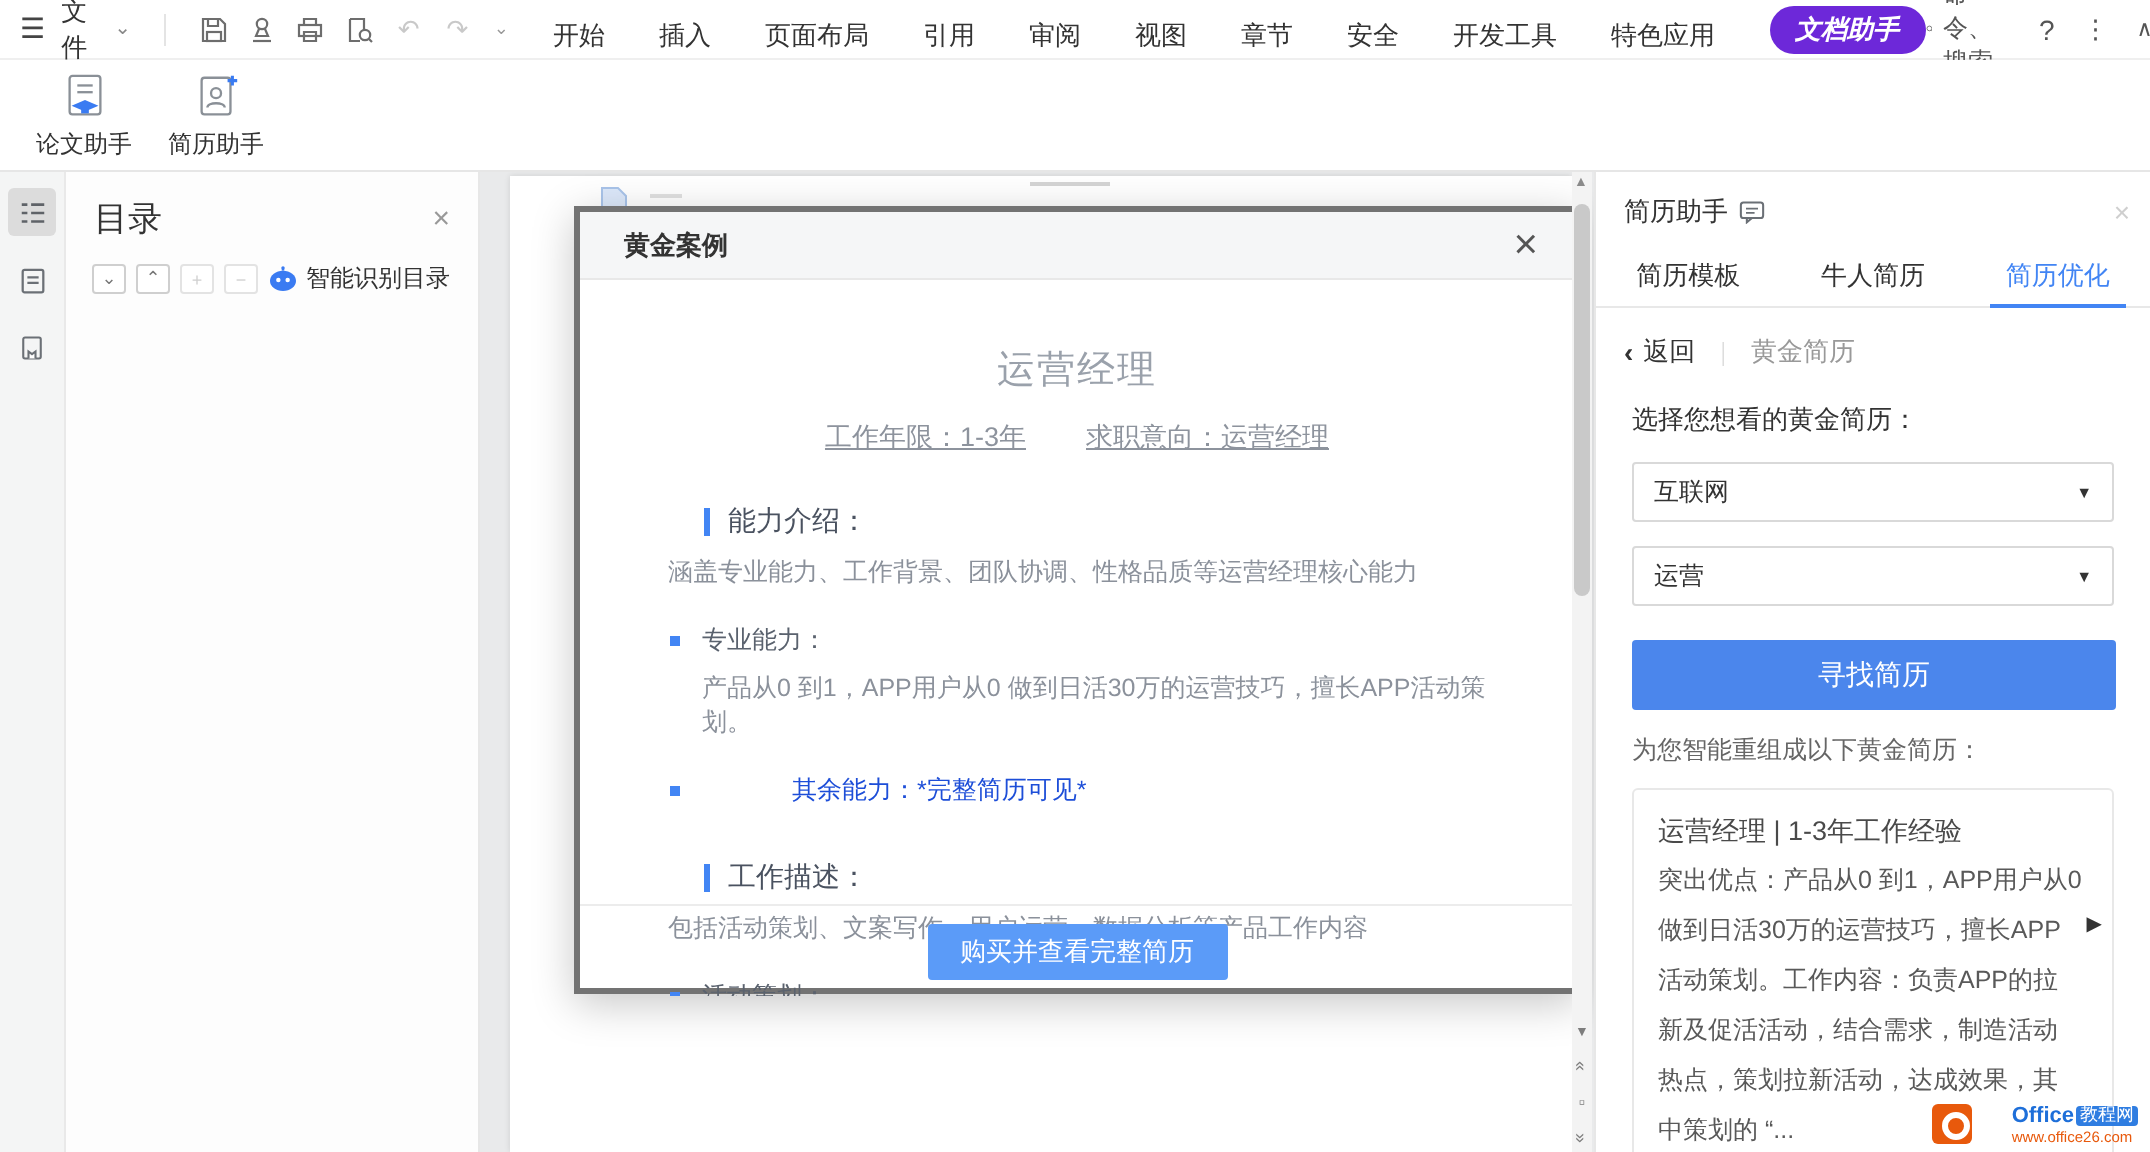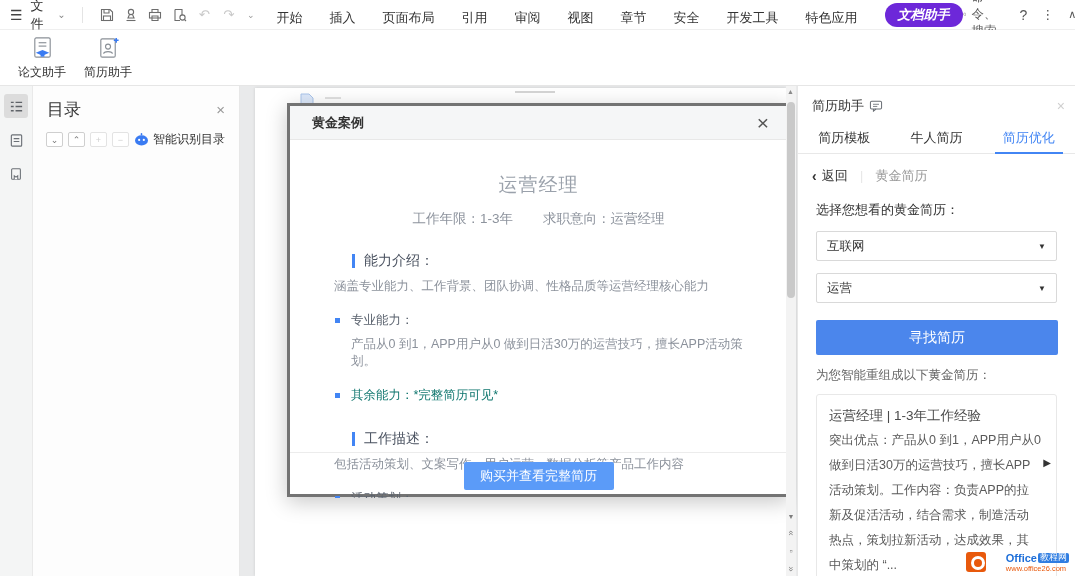--- a/index.html
+++ b/index.html
@@ -66,29 +66,29 @@
   .rot90 { transform:rotate(90deg); display:inline-block; }
 
   
   .modal { position:absolute; left:47px; top:17px; width:503px; height:394px; background:#fff;
     box-shadow:0 5px 20px rgba(0,0,0,.22); border:3px solid #737373; }
   .m-head { height:34px; background:#f5f6f7; border-bottom:1px solid #e8e8e8; display:flex; align-items:center; padding:0 18px 0 22px; }
   .m-title { font-size:13px; font-weight:bold; color:#333; }
   .m-close { margin-left:auto; font-size:21px; color:#555; cursor:pointer; line-height:1; }
   .m-body { position:relative; height:358px; overflow:hidden; }
   .job-title { text-align:center; margin-top:32px; font-size:19px; color:#9aa1ab; letter-spacing:1px; }
-  .job-meta { text-align:center; margin-top:12px; font-size:13.5px; color:#8d939d; }
+  .job-meta { text-align:center; margin-top:12px; font-size:13.5px; color:#8d939d;text-decoration:underline; }
   .job-meta span + span { margin-left:30px; }
   .sec-title { display:flex; align-items:center; gap:9px; margin:24px 0 0 32px; font-size:14px; color:#4a5260;padding-left:30px; }
   .sec-bar { width:3px; height:14px; background:#4285f4; }
   .sec-desc { margin:8px 32px 0 44px; font-size:12.5px; color:#8b919b; }
   .bullet { display:flex; align-items:center; gap:11px; margin:17px 0 0 45px; font-size:12.5px; color:#5a626e; }
   .sq { width:5px; height:5px; background:#4285f4; flex:none; }
   .bullet-text { margin:7px 32px 0 61px; font-size:12.5px; color:#8b919b; }
-  .blue-txt { color:#0f766e; }
+  .blue-txt { color:#1d4ed8;margin-left:45px; }
   .m-foot { position:absolute; left:0; right:0; bottom:0; height:46px; border-top:1px solid #ececec;
     display:flex; align-items:center; justify-content:center; }
   .buy-btn { width:150px; height:28px; background:#5b9bf8; color:#fff; font-size:13px; border:none;
     border-radius:2px; cursor:pointer; font-family:inherit; }
 
   
   .rpanel { position:absolute; top:86px; right:0; width:278px; height:490px; background:#fff;
     border-left:1px solid #e7e7e7; overflow:hidden; }
   .rp-head { display:flex; align-items:center; padding:11px 10px 9px 14px; }
   .rp-title { font-size:13px; color:#333; }

